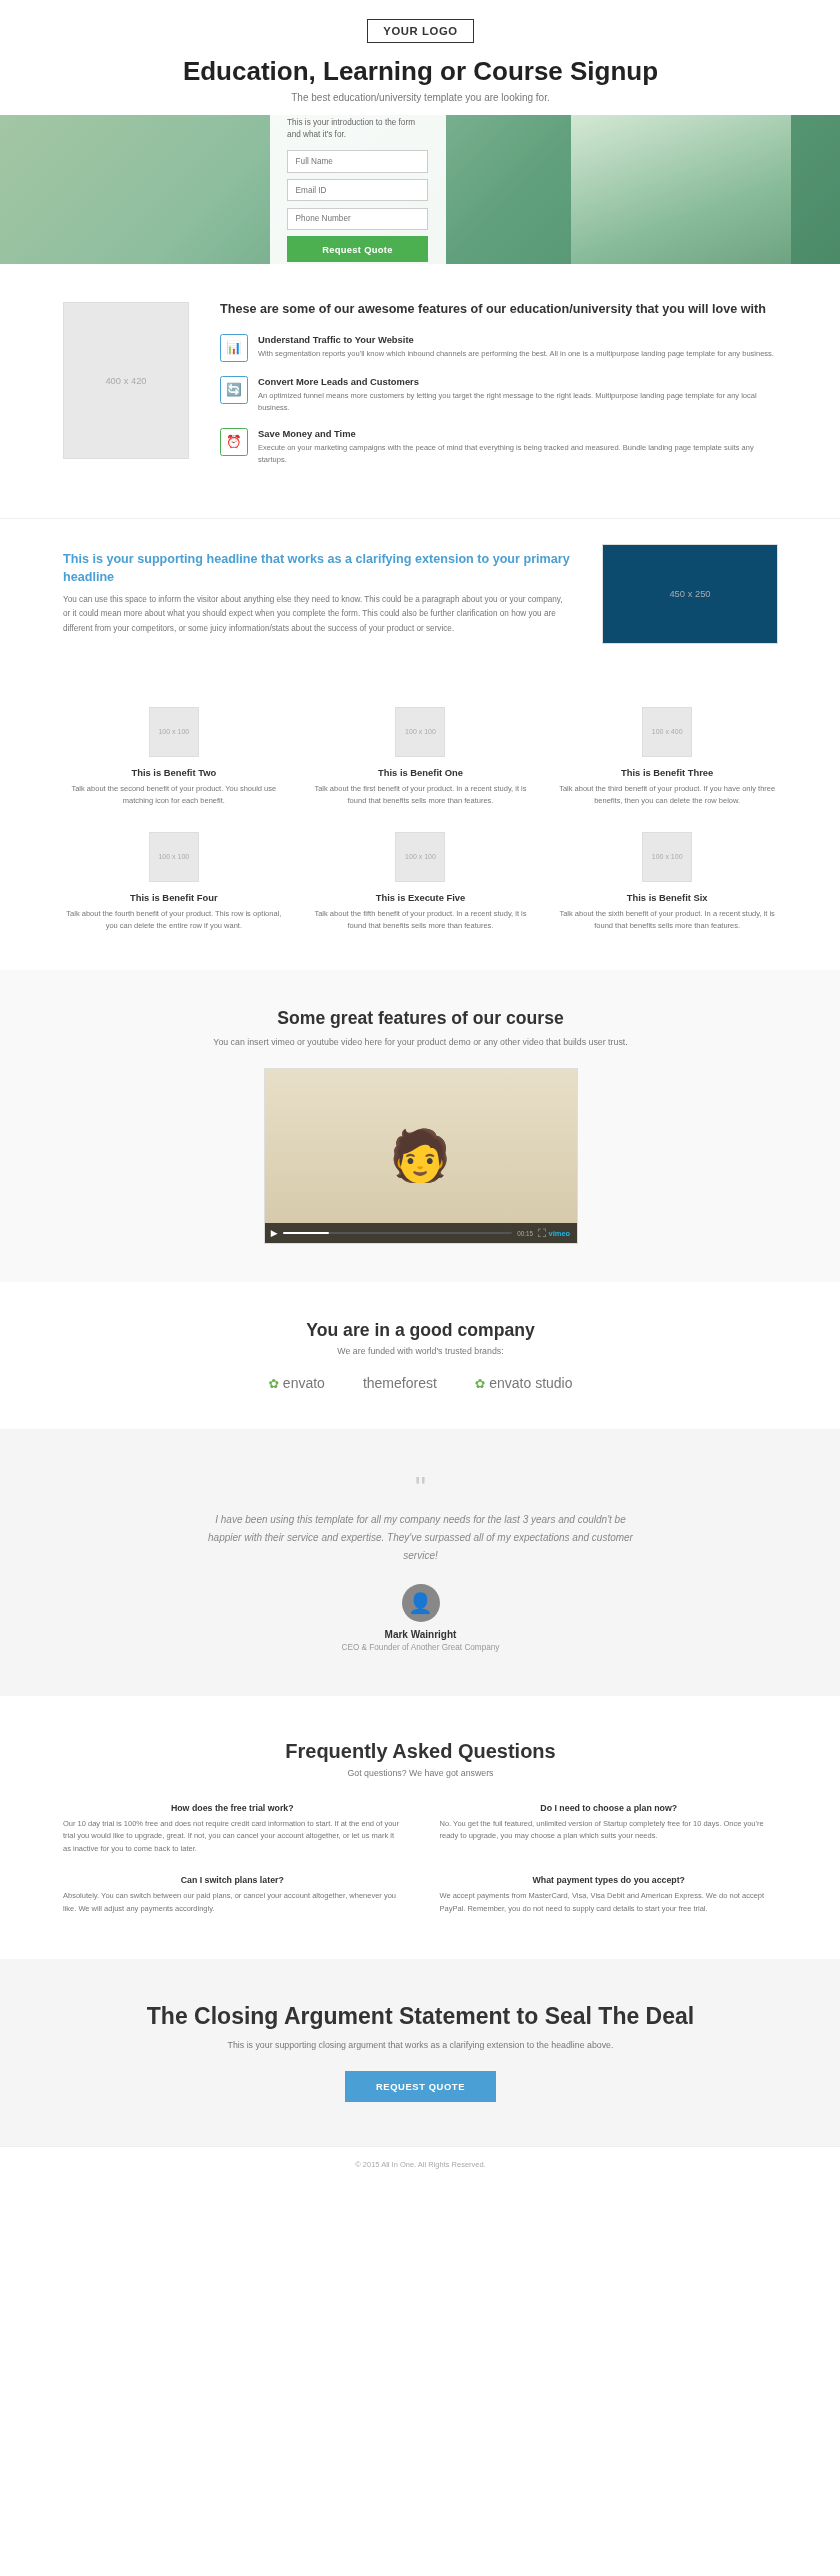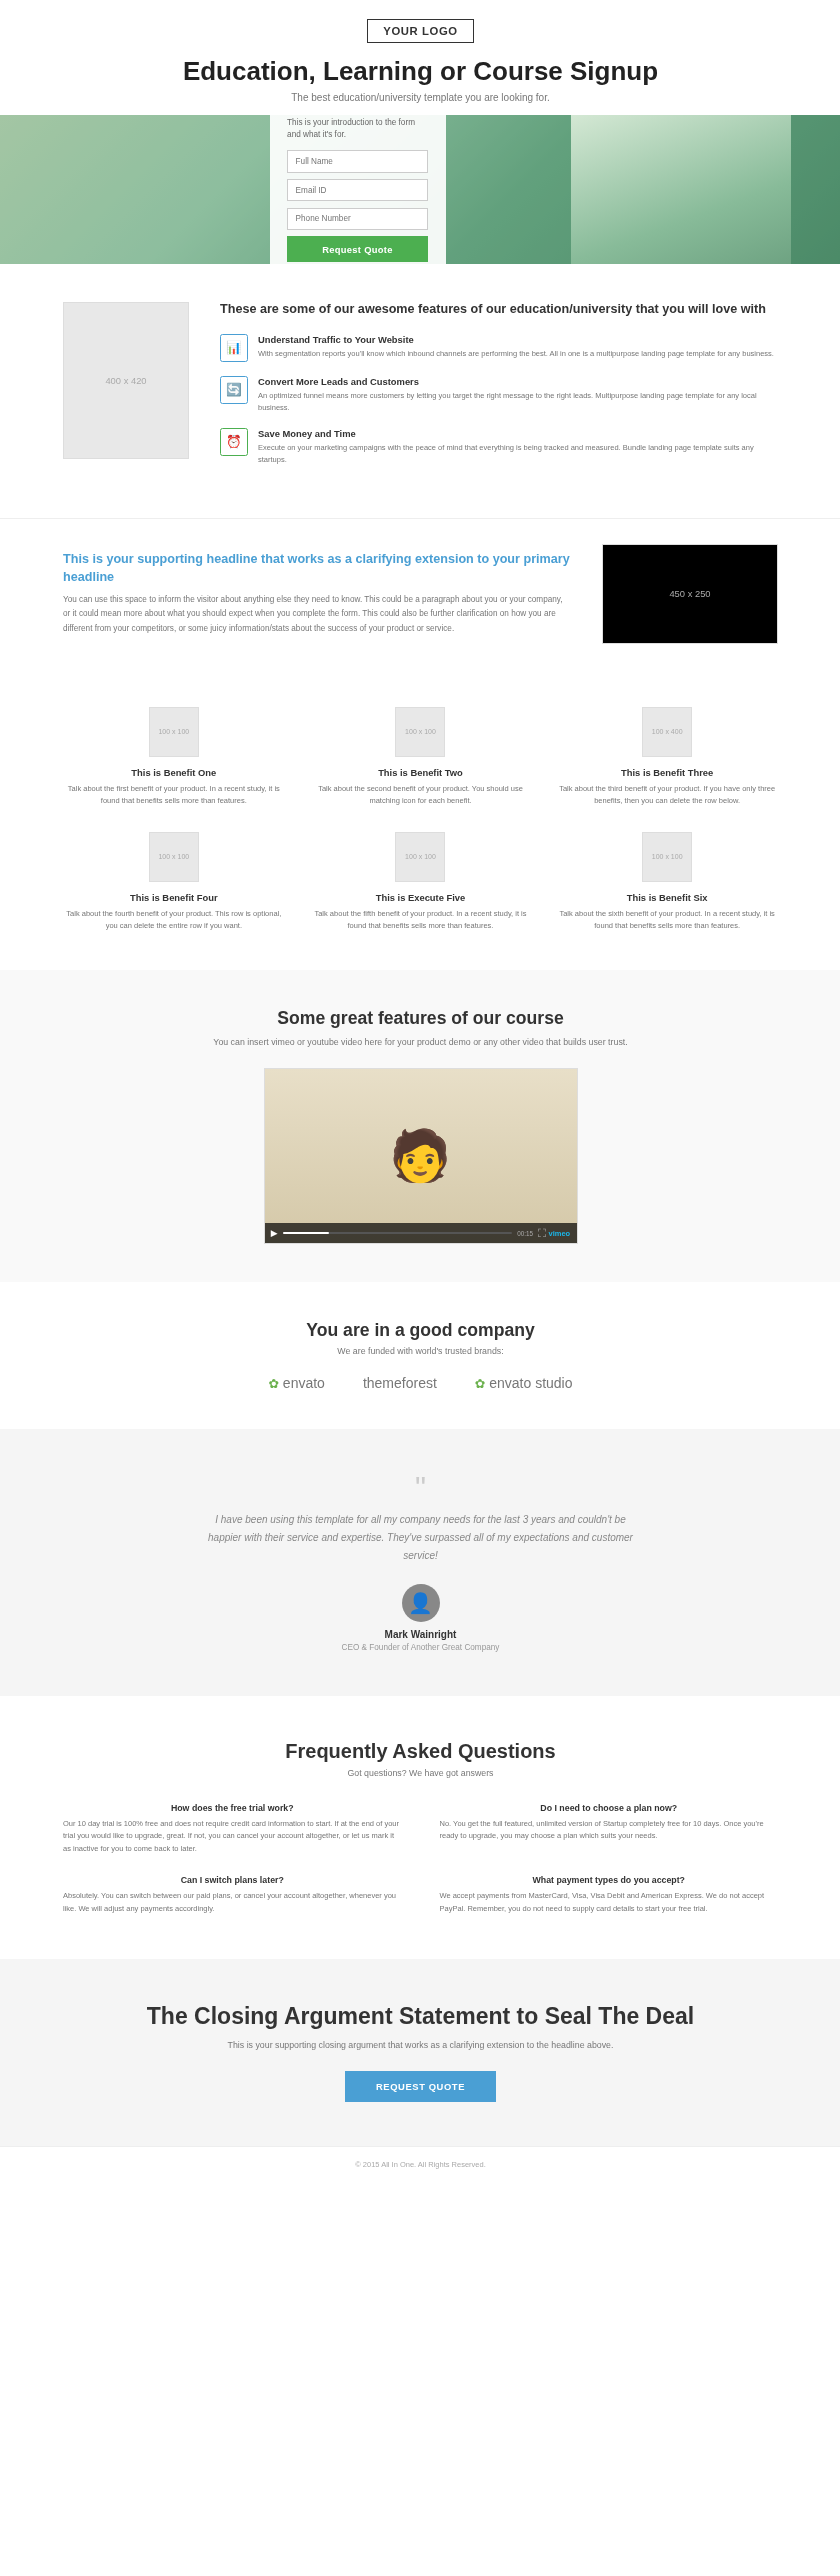--- a/index.html
+++ b/index.html
@@ -30,21 +30,21 @@
     .feature-icon { flex: 0 0 28px; height: 28px; border: 1.3px solid #4a9fd4; border-radius: 2.5px; display: flex; align-items: center; justify-content: center; color: #4a9fd4; font-size: 12.6px; }
     .feature-icon.green { border-color: #4CAF50; color: #4CAF50; }
     .feature-text h4 { font-size: 9.4px; font-weight: 700; color: #333; margin-bottom: 3.1px; }
     .feature-text p { font-size: 7.5px; color: #777; line-height: 1.6; }
 
     
     .supporting-section { display: flex; padding: 25px 63px; gap: 31px; align-items: center; border-top: 0.6px solid #eee; }
     .supporting-text { flex: 1; }
     .supporting-headline { font-size: 12.6px; font-weight: 700; color: #4a9fd4; margin-bottom: 6.3px; line-height: 1.4; }
     .supporting-body { font-size: 8.2px; color: #777; line-height: 1.8; }
-    .supporting-image { flex: 0 0 176px; height: 100px; background: #000000; display: flex; align-items: center; justify-content: center; color: #aaa; font-size: 9.4px; border: 0.6px solid #ddd; }
+    .supporting-image { flex: 0 0 176px; height: 100px; background: #0c4a6e; display: flex; align-items: center; justify-content: center; color: #aaa; font-size: 9.4px; border: 0.6px solid #ddd; }
 
     
     .benefits-section { padding: 38px 63px; }
     .benefits-grid { display: grid; grid-template-columns: repeat(3, 1fr); gap: 25px; }
     .benefit-item { text-align: center; }
     .benefit-icon-box { width: 50px; height: 50px; background: #e8e8e8; border: 0.6px solid #ddd; display: flex; align-items: center; justify-content: center; margin: 0 auto 10px; color: #aaa; font-size: 7.5px; }
     .benefit-title { font-size: 9.4px; font-weight: 700; color: #333; margin-bottom: 5px; }
     .benefit-desc { font-size: 7.5px; color: #777; line-height: 1.6; }
 
     
@@ -160,29 +160,29 @@
   </div>
   <div class="supporting-image">450 x 250</div>
 </div>
 
 <div class="benefits-section">
   <div class="benefits-grid">
     <div class="benefit-item">
       <div class="benefit-icon-box">
           <span style="color:#aaa;font-size:7px;">100 x 100</span>
         </div>
+      <div class="benefit-title">This is Benefit Two</div>
+      <div class="benefit-desc">Talk about the second benefit of your product. You should use matching icon for each benefit.</div>
+    </div>
+    <div class="benefit-item">
+      <div class="benefit-icon-box">
+          <span style="color:#aaa;font-size:7px;">100 x 100</span>
+        </div>
       <div class="benefit-title">This is Benefit One</div>
       <div class="benefit-desc">Talk about the first benefit of your product. In a recent study, it is found that benefits sells more than features.</div>
-    </div>
-    <div class="benefit-item">
-      <div class="benefit-icon-box">
-          <span style="color:#aaa;font-size:7px;">100 x 100</span>
-        </div>
-      <div class="benefit-title">This is Benefit Two</div>
-      <div class="benefit-desc">Talk about the second benefit of your product. You should use matching icon for each benefit.</div>
     </div>
     <div class="benefit-item">
       <div class="benefit-icon-box">
           <span style="color:#aaa;font-size:7px;">100 x 400</span>
         </div>
       <div class="benefit-title">This is Benefit Three</div>
       <div class="benefit-desc">Talk about the third benefit of your product. If you have only three benefits, then you can delete the row below.</div>
     </div>
     <div class="benefit-item">
       <div class="benefit-icon-box">

